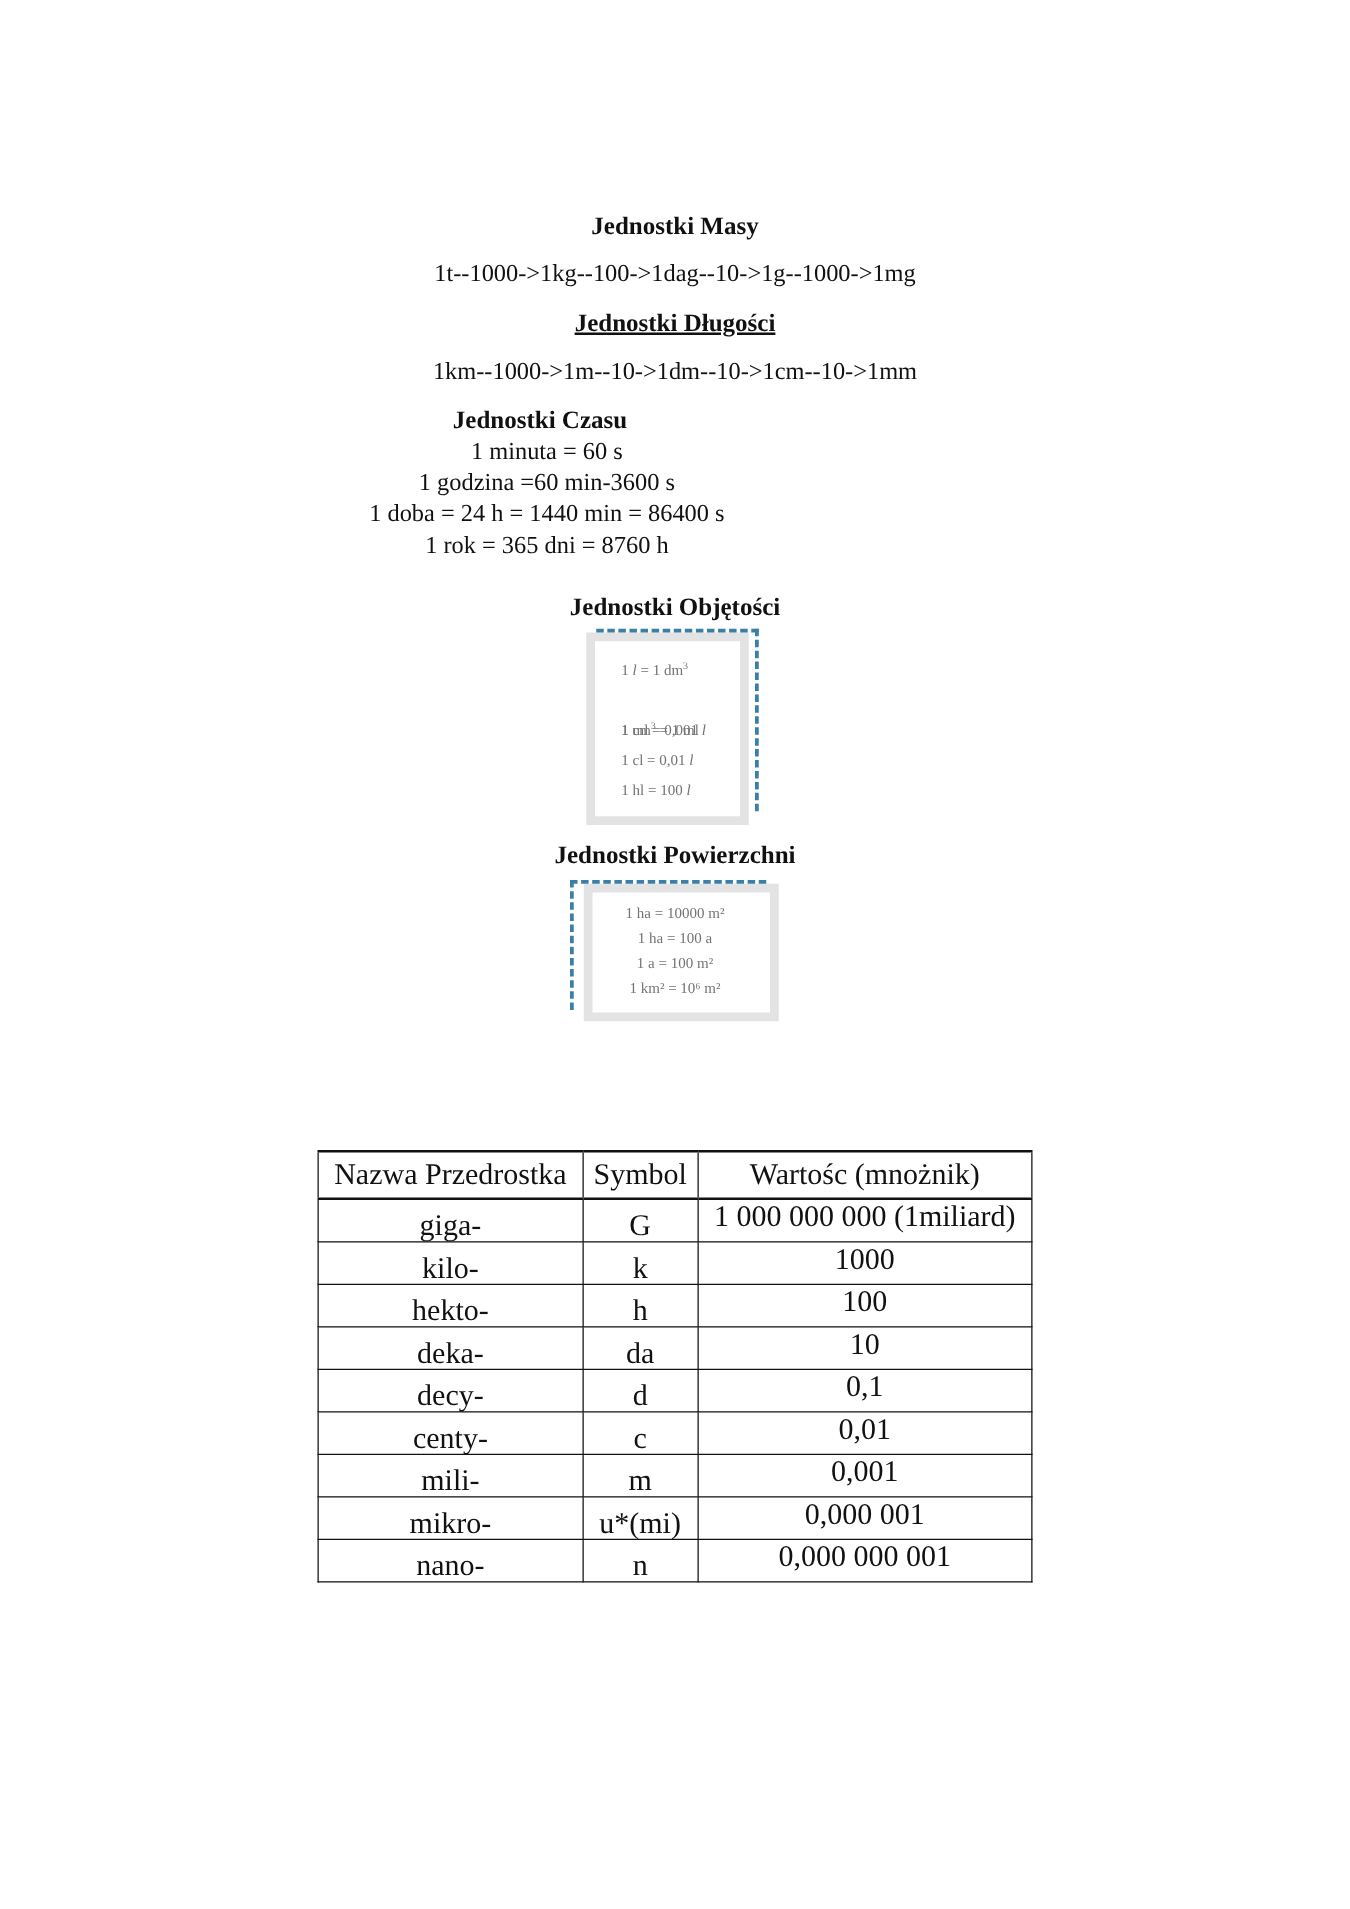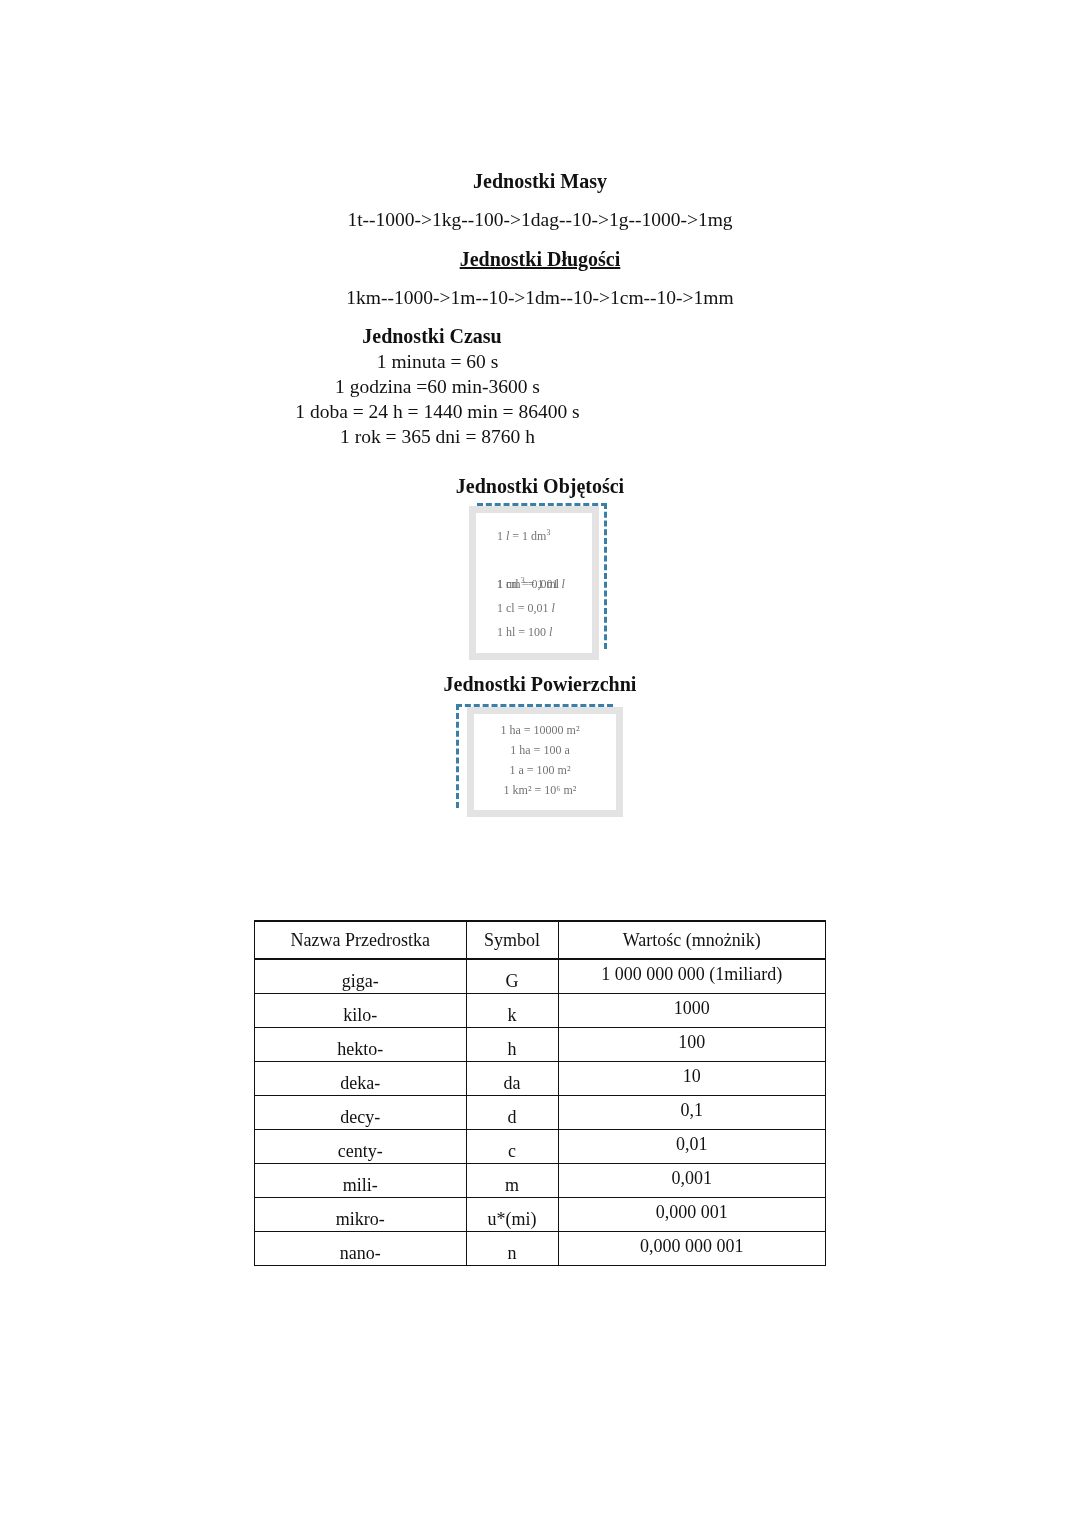--- a/index.html
+++ b/index.html
@@ -71,21 +71,21 @@
     .box-line sup { font-size: 8px; line-height: 0; }
     .box-line i { font-style: italic; }
 
     
     table.prefix-table {
       position: absolute;
       left: 254px;
       top: 920px;
       width: 572px;
       border-collapse: collapse;
-      font-size: 18px;
+      font-size: 24px;
     }
     table.prefix-table th,
     table.prefix-table td {
       border: 1.5px solid #111111;
       text-align: center;
       font-weight: normal;
       padding: 0;
     }
     table.prefix-table th {
       height: 36px;

